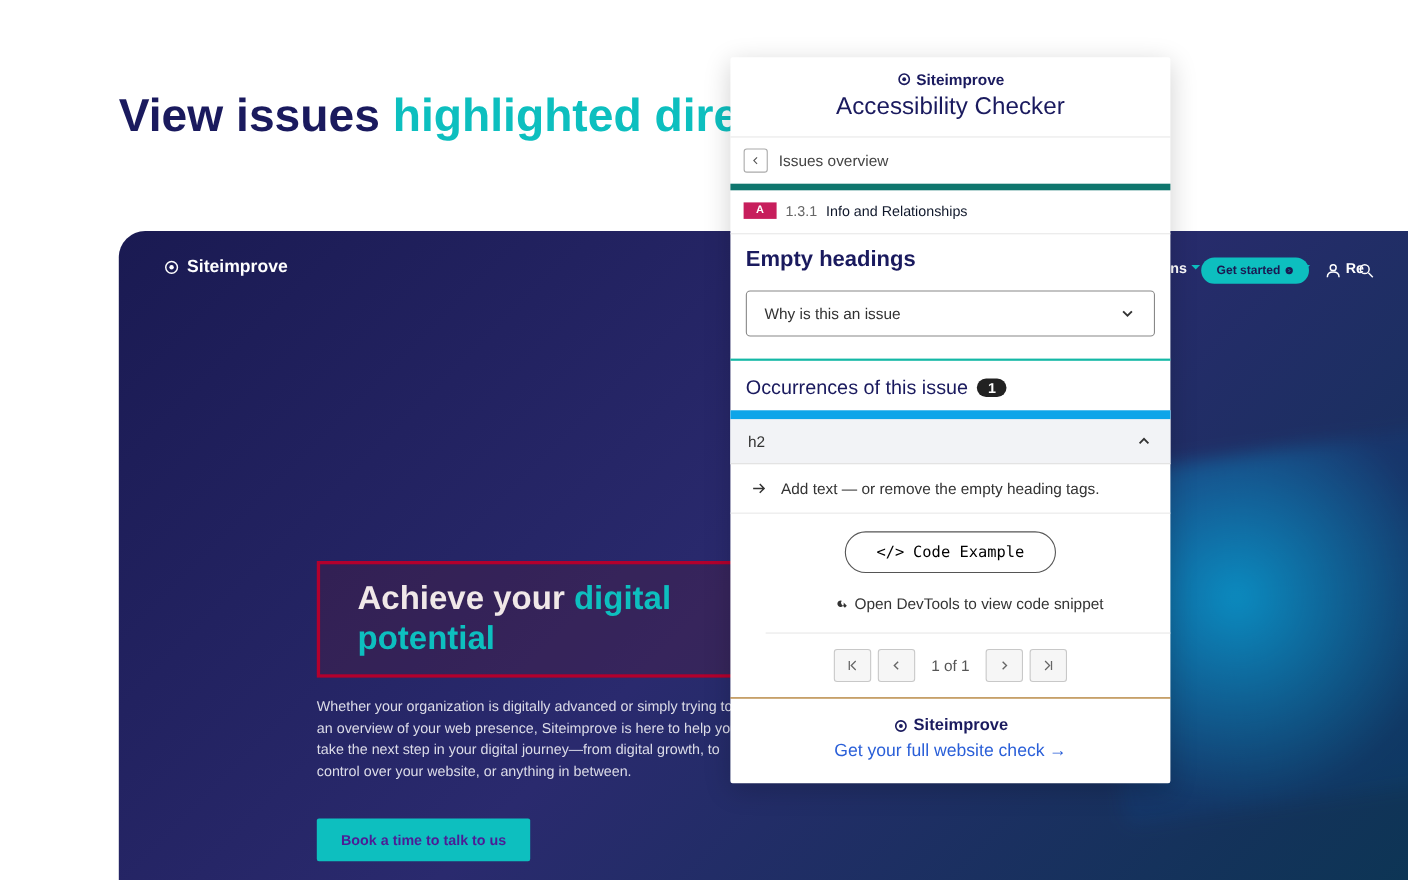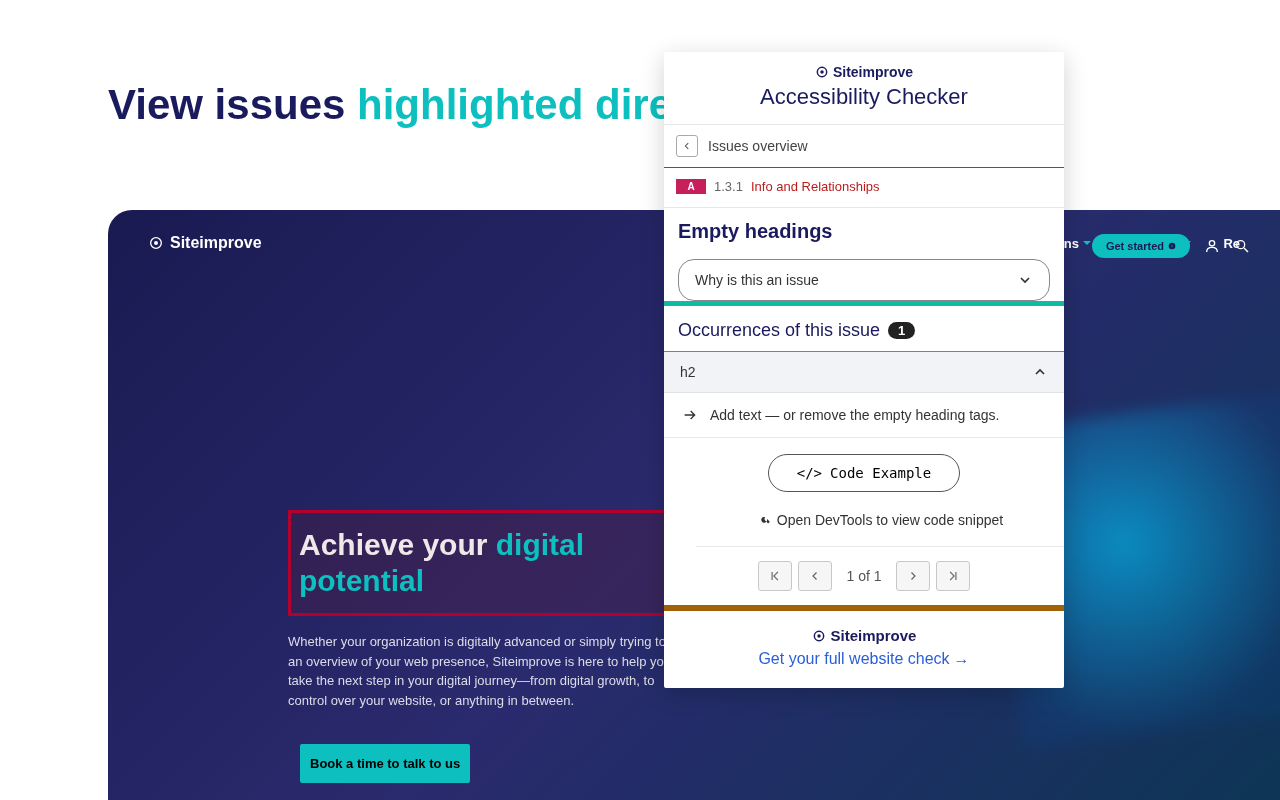--- a/index.html
+++ b/index.html
@@ -78,43 +78,42 @@
   position: absolute;
   top: 300px;
   left: 180px;
   width: 420px;
   color: #fff;
 }
 .page-hero-title {
   font-size: 30px;
   font-weight: 800;
   line-height: 1.2;
-  padding: 14px 8px;
+  padding: 14px 34px;
   border: 3px solid #b3002d;
   background: rgba(80, 30, 60, 0.35);
 }
 .hero-white { color: #f0e8e8; }
 .hero-teal { color: #0dbfbf; }
 .page-hero-desc {
   margin-top: 16px;
   font-size: 13px;
   line-height: 1.5;
   color: #dcdce8;
   max-width: 400px;
 }
 .page-hero-btn {
   margin-top: 34px;
   background: #0dbfbf;
-  color: #000000;
+  color: #4c1d95;
   border: none;
-  padding: 12px 10px;
+  padding: 12px 22px;
   font-size: 13px;
   font-weight: 700;
   border-radius: 2px;
-  margin-left: 12px;
 }
 
 
 .panel {
   position: absolute;
   top: 52px;
   left: 664px;
   width: 400px;
   background: #fff;
   box-shadow: 0 6px 24px rgba(0,0,0,0.18);
@@ -140,21 +139,21 @@
   font-weight: 400;
   color: #1a1a5e;
   margin-top: 2px;
 }
 
 .panel-back {
   display: flex;
   align-items: center;
   gap: 10px;
   padding: 10px 12px;
-  border-bottom: 1px solid #0f766e;
+  border-bottom: 6px solid #0f766e;
   color: #444;
 }
 .back-btn {
   width: 22px;
   height: 22px;
   border: 1px solid #aaa;
   border-radius: 3px;
   background: #fff;
   display: flex;
   align-items: center;
@@ -163,38 +162,38 @@
 
 .panel-guidelines {
   padding: 8px 12px 10px;
   border-bottom: 1px solid #e8e8e8;
   font-size: 13px;
 }
 .guideline-row { display: flex; align-items: center; gap: 8px; margin: 3px 0; }
 .badge-a { background: #c71e5c; color: #fff; font-size: 10px; font-weight: 700; padding: 2px 8px; width: 30px; text-align: center; }
 .badge-aa { background: #6a1eb0; color: #fff; font-size: 10px; font-weight: 700; padding: 2px 4px; width: 30px; text-align: center; }
 .guideline-ref { color: #666; }
-.guideline-name { color: #b91c1c; }
+.guideline-name { color: #0f172a; }
 
 .panel-section {
-  padding: 12px 14px 0;
-  border-bottom: 5px solid #14b8a6;
+  padding: 12px 14px 20px;
+  border-bottom: 2px solid #14b8a6;
 }
 .section-title {
   font-size: 20px;
   font-weight: 700;
   color: #1a1a5e;
   margin-bottom: 6px;
 }
 .section-desc { color: #444; font-size: 14px; line-height: 1.4; }
 
 .why-box {
   margin-top: 16px;
   border: 1px solid #888;
-  border-radius: 16px;
+  border-radius: 4px;
   padding: 12px 16px;
   display: flex;
   align-items: center;
   justify-content: space-between;
   color: #333;
 }
 
 .occurrences-header {
   padding: 14px 14px 10px;
   font-size: 18px;
@@ -206,21 +205,21 @@
 .count-pill {
   background: #222;
   color: #fff;
   border-radius: 999px;
   padding: 1px 10px;
   font-size: 13px;
   font-weight: 700;
 }
 
 .occ-row {
-  border-top: 1px solid #0ea5e9;
+  border-top: 8px solid #0ea5e9;
   border-bottom: 1px solid #e2e2e2;
   background: #f2f3f6;
   padding: 12px 16px;
   display: flex;
   justify-content: space-between;
   align-items: center;
   color: #333;
 }
 
 .suggestion-row {
@@ -260,21 +259,21 @@
   border-bottom: 1px solid #e8e8e8;
   margin-left: 32px;
 }
 
 .pager {
   display: flex;
   align-items: center;
   justify-content: center;
   gap: 6px;
   padding: 14px 12px;
-  border-bottom: 6px solid #a16207;
+  border-bottom: 1px solid #a16207;
 }
 .pager-btn {
   width: 34px;
   height: 30px;
   border: 1px solid #c8c8c8;
   background: #f6f6f6;
   border-radius: 3px;
   display: flex;
   align-items: center;
   justify-content: center;

